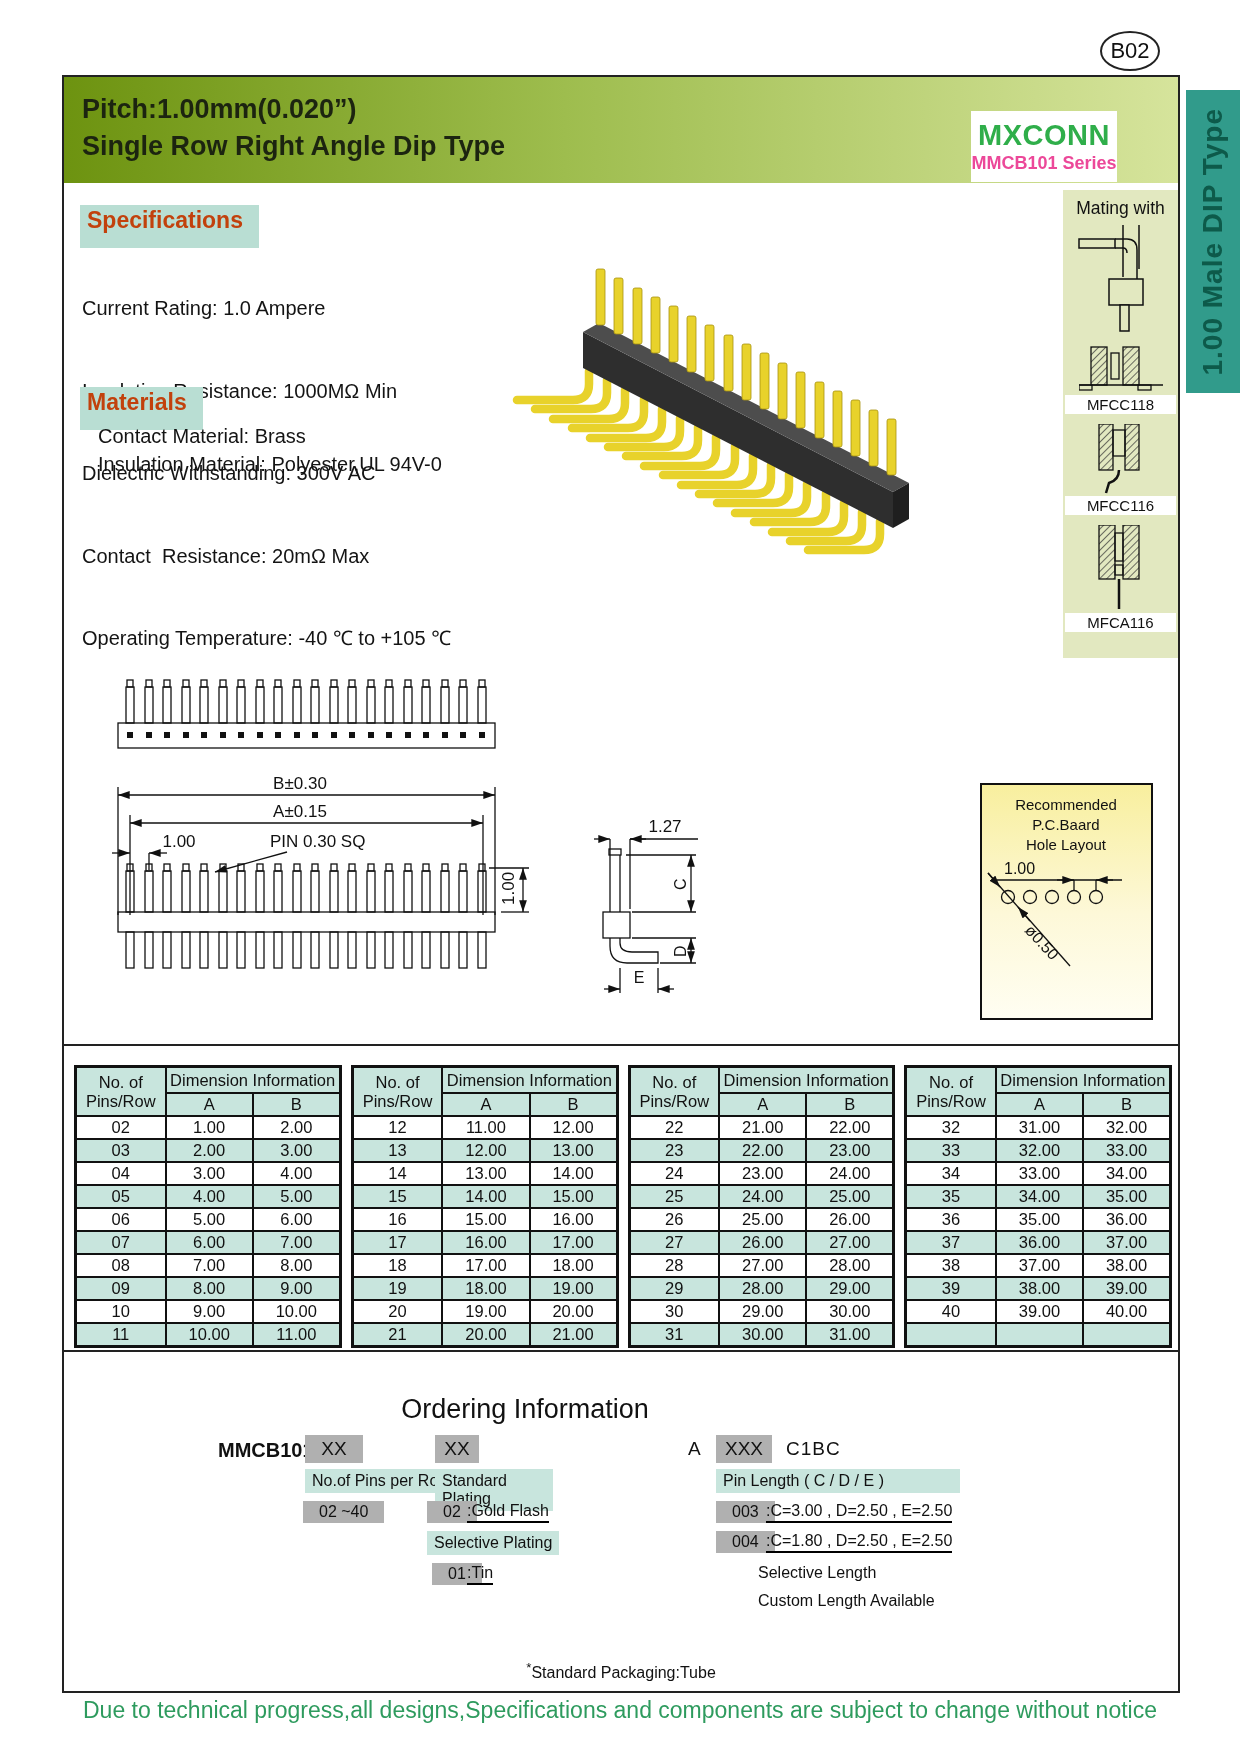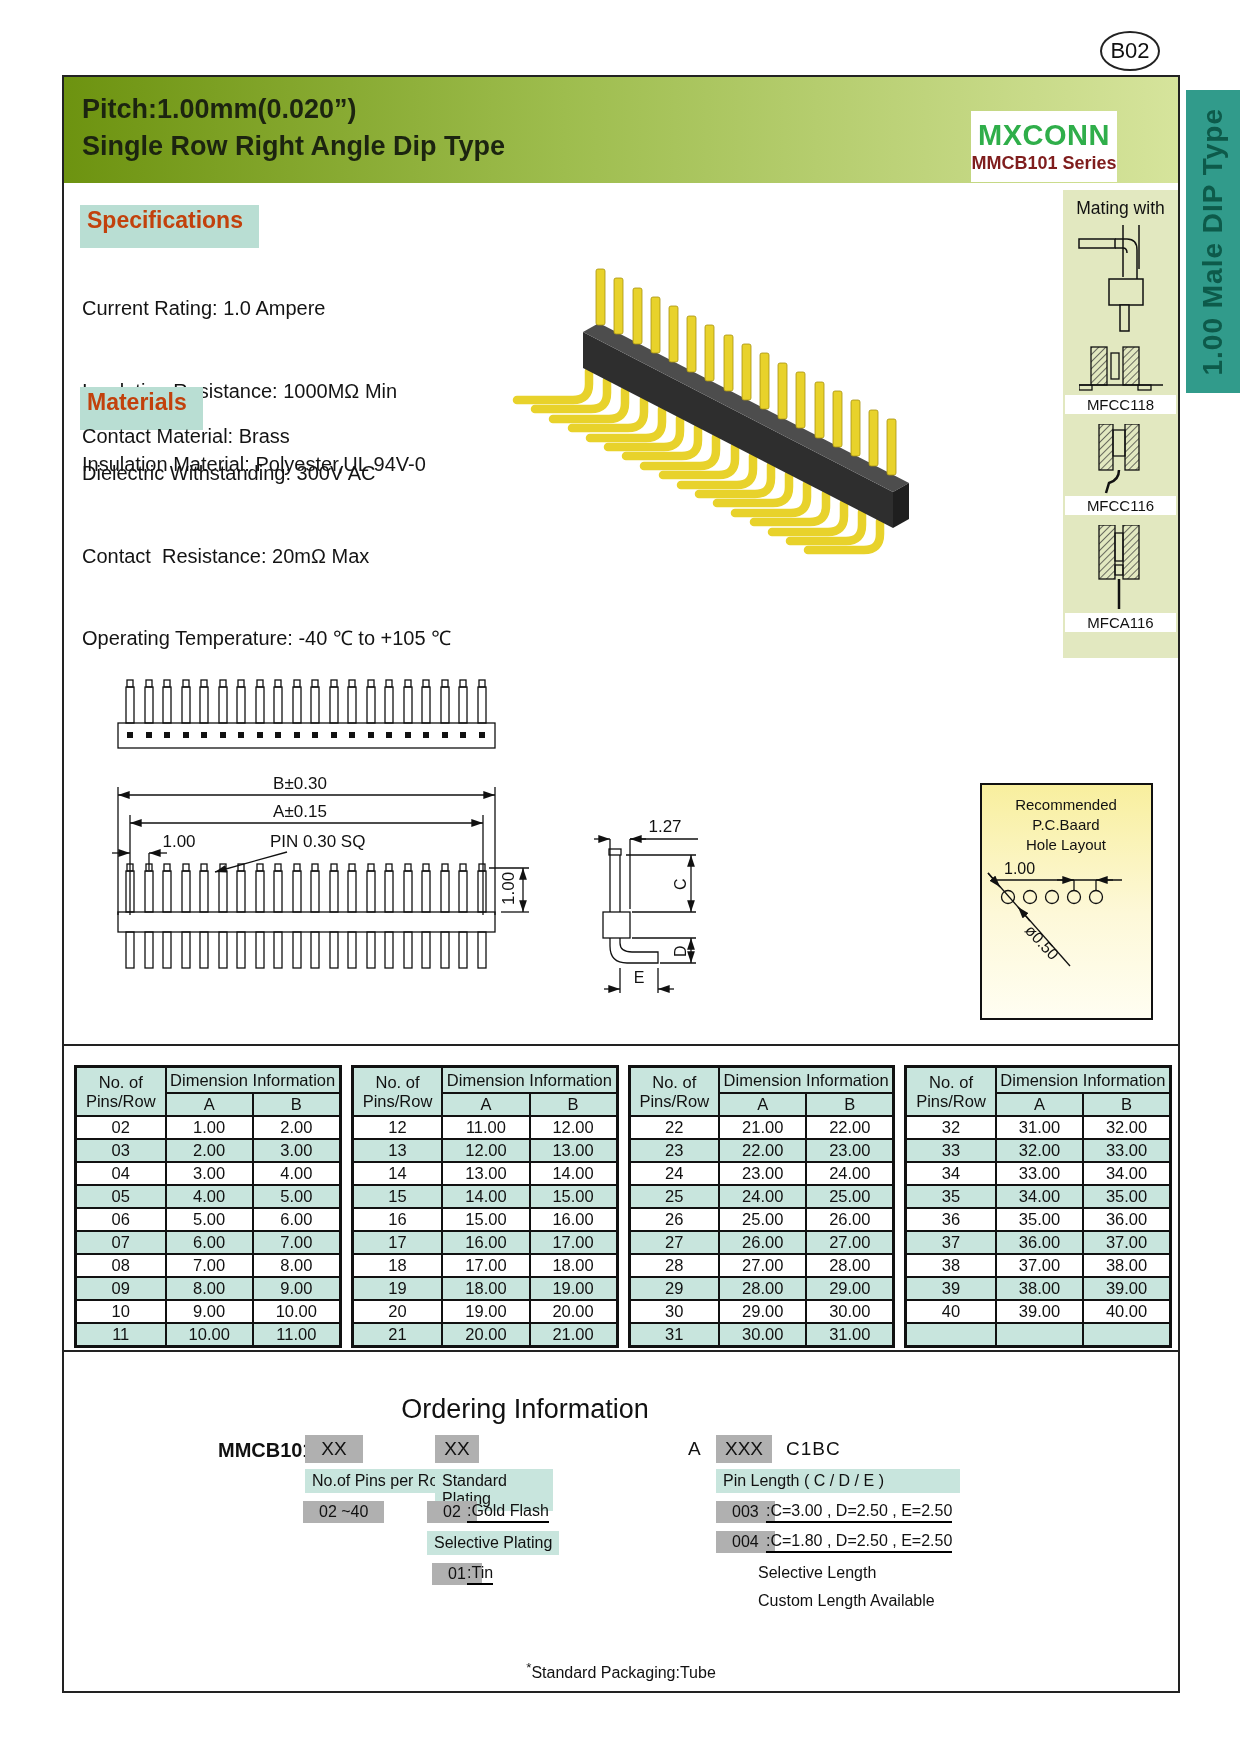--- a/index.html
+++ b/index.html
@@ -15,34 +15,34 @@
   .frame{position:absolute;left:62px;top:75px;width:1114px;height:1614px;border:2px solid #222;}
 
   
   .header-bar{position:absolute;left:0;top:0;width:100%;height:106px;
       background:linear-gradient(90deg,#6d9310 0%,#9ebd4e 45%,#d6e49c 100%);}
   .header-titles{position:absolute;left:18px;top:14px;font-size:27px;font-weight:bold;
       color:#1c2410;line-height:37px;}
   .brand-box{position:absolute;right:61px;top:34px;width:146px;height:71px;background:#fff;
       display:flex;flex-direction:column;align-items:center;justify-content:center;}
   .brand{font-size:29px;font-weight:bold;color:#2fae4a;letter-spacing:0.5px;}
-  .series{font-size:18px;font-weight:bold;color:#7f1d1d;margin-top:1px;}
+  .series{font-size:18px;font-weight:bold;color:#ec4899;margin-top:1px;}
 
   
   .side-tab{position:absolute;left:1186px;top:90px;width:54px;height:303px;background:#319b8b;
       display:flex;align-items:center;justify-content:center;}
   .side-tab span{writing-mode:vertical-rl;transform:rotate(180deg);font-size:28px;
       font-weight:bold;color:#0d5a4a;letter-spacing:1px;}
 
   
   .section-head{position:absolute;background:#b9ded3;font-size:23px;font-weight:bold;
       padding:2px 16px 14px 7px;color:#c2410c;}
   .spec-lines{position:absolute;left:18px;top:163px;font-size:20px;line-height:27.5px;
       white-space:pre-wrap;color:#141414;}
-  .mat-lines{position:absolute;left:18px;top:346px;font-size:20px;line-height:27.5px;color:#141414;}
+  .mat-lines{position:absolute;left:34px;top:346px;font-size:20px;line-height:27.5px;color:#141414;}
   .lcp{padding-left:170px;}
 
   
   .mating{position:absolute;left:999px;top:113px;width:115px;height:468px;background:#e2e8c0;
       display:flex;flex-direction:column;align-items:center;}
   .mating-head{font-size:17.5px;margin-top:8px;color:#111;}
   .mlabel{background:#fff;font-size:15px;padding:1px 22px;margin-top:0;color:#111;}
 
   
   svg{display:block;}
@@ -762,13 +762,14 @@
     <span class="abs ul" style="left:403px;top:1487px;">:Tin</span>
     <span class="abs plain16" style="left:654px;top:1487px;">Selective Length</span>
 
     <span class="abs plain16" style="left:654px;top:1515px;">Custom Length Available</span>
 
     <div class="pack">
       <sup>*</sup><span>Standard Packaging:Tube</span>
     </div>
   </div>
 
+  <div class="footer">Due to technical progress,all designs,Specifications and components are subject to change without notice</div>
 </div>
 
 </body></html>

